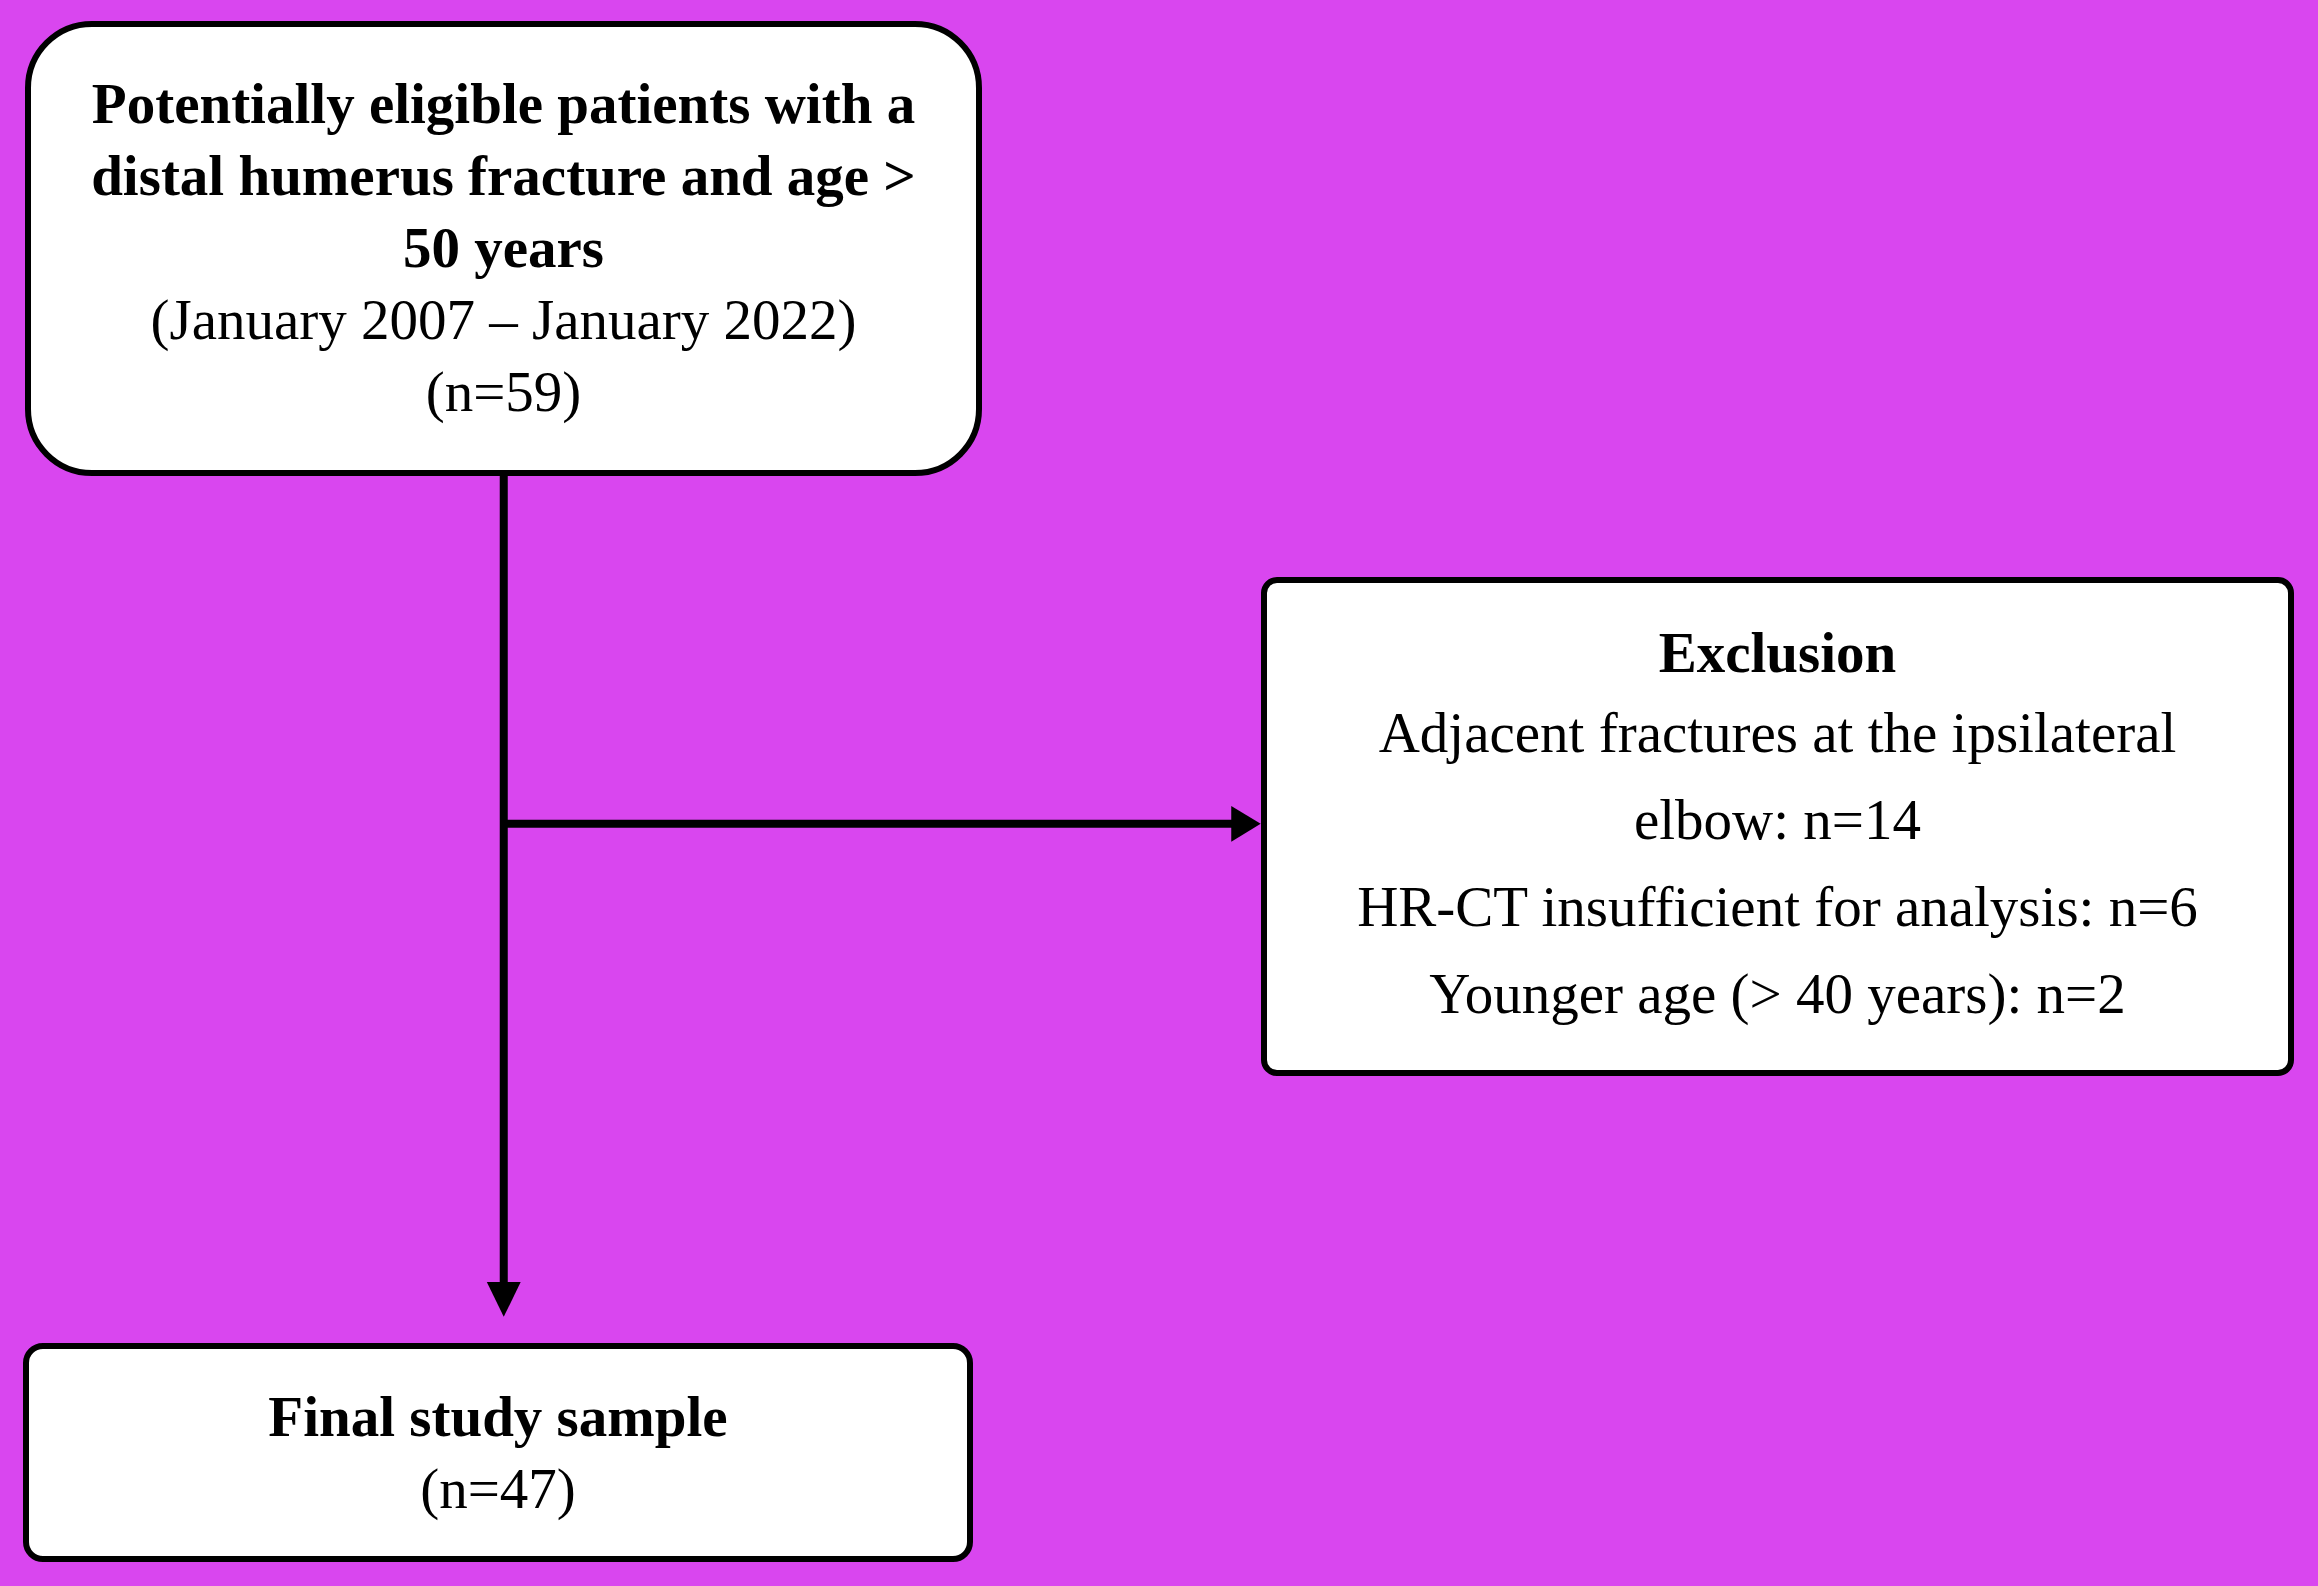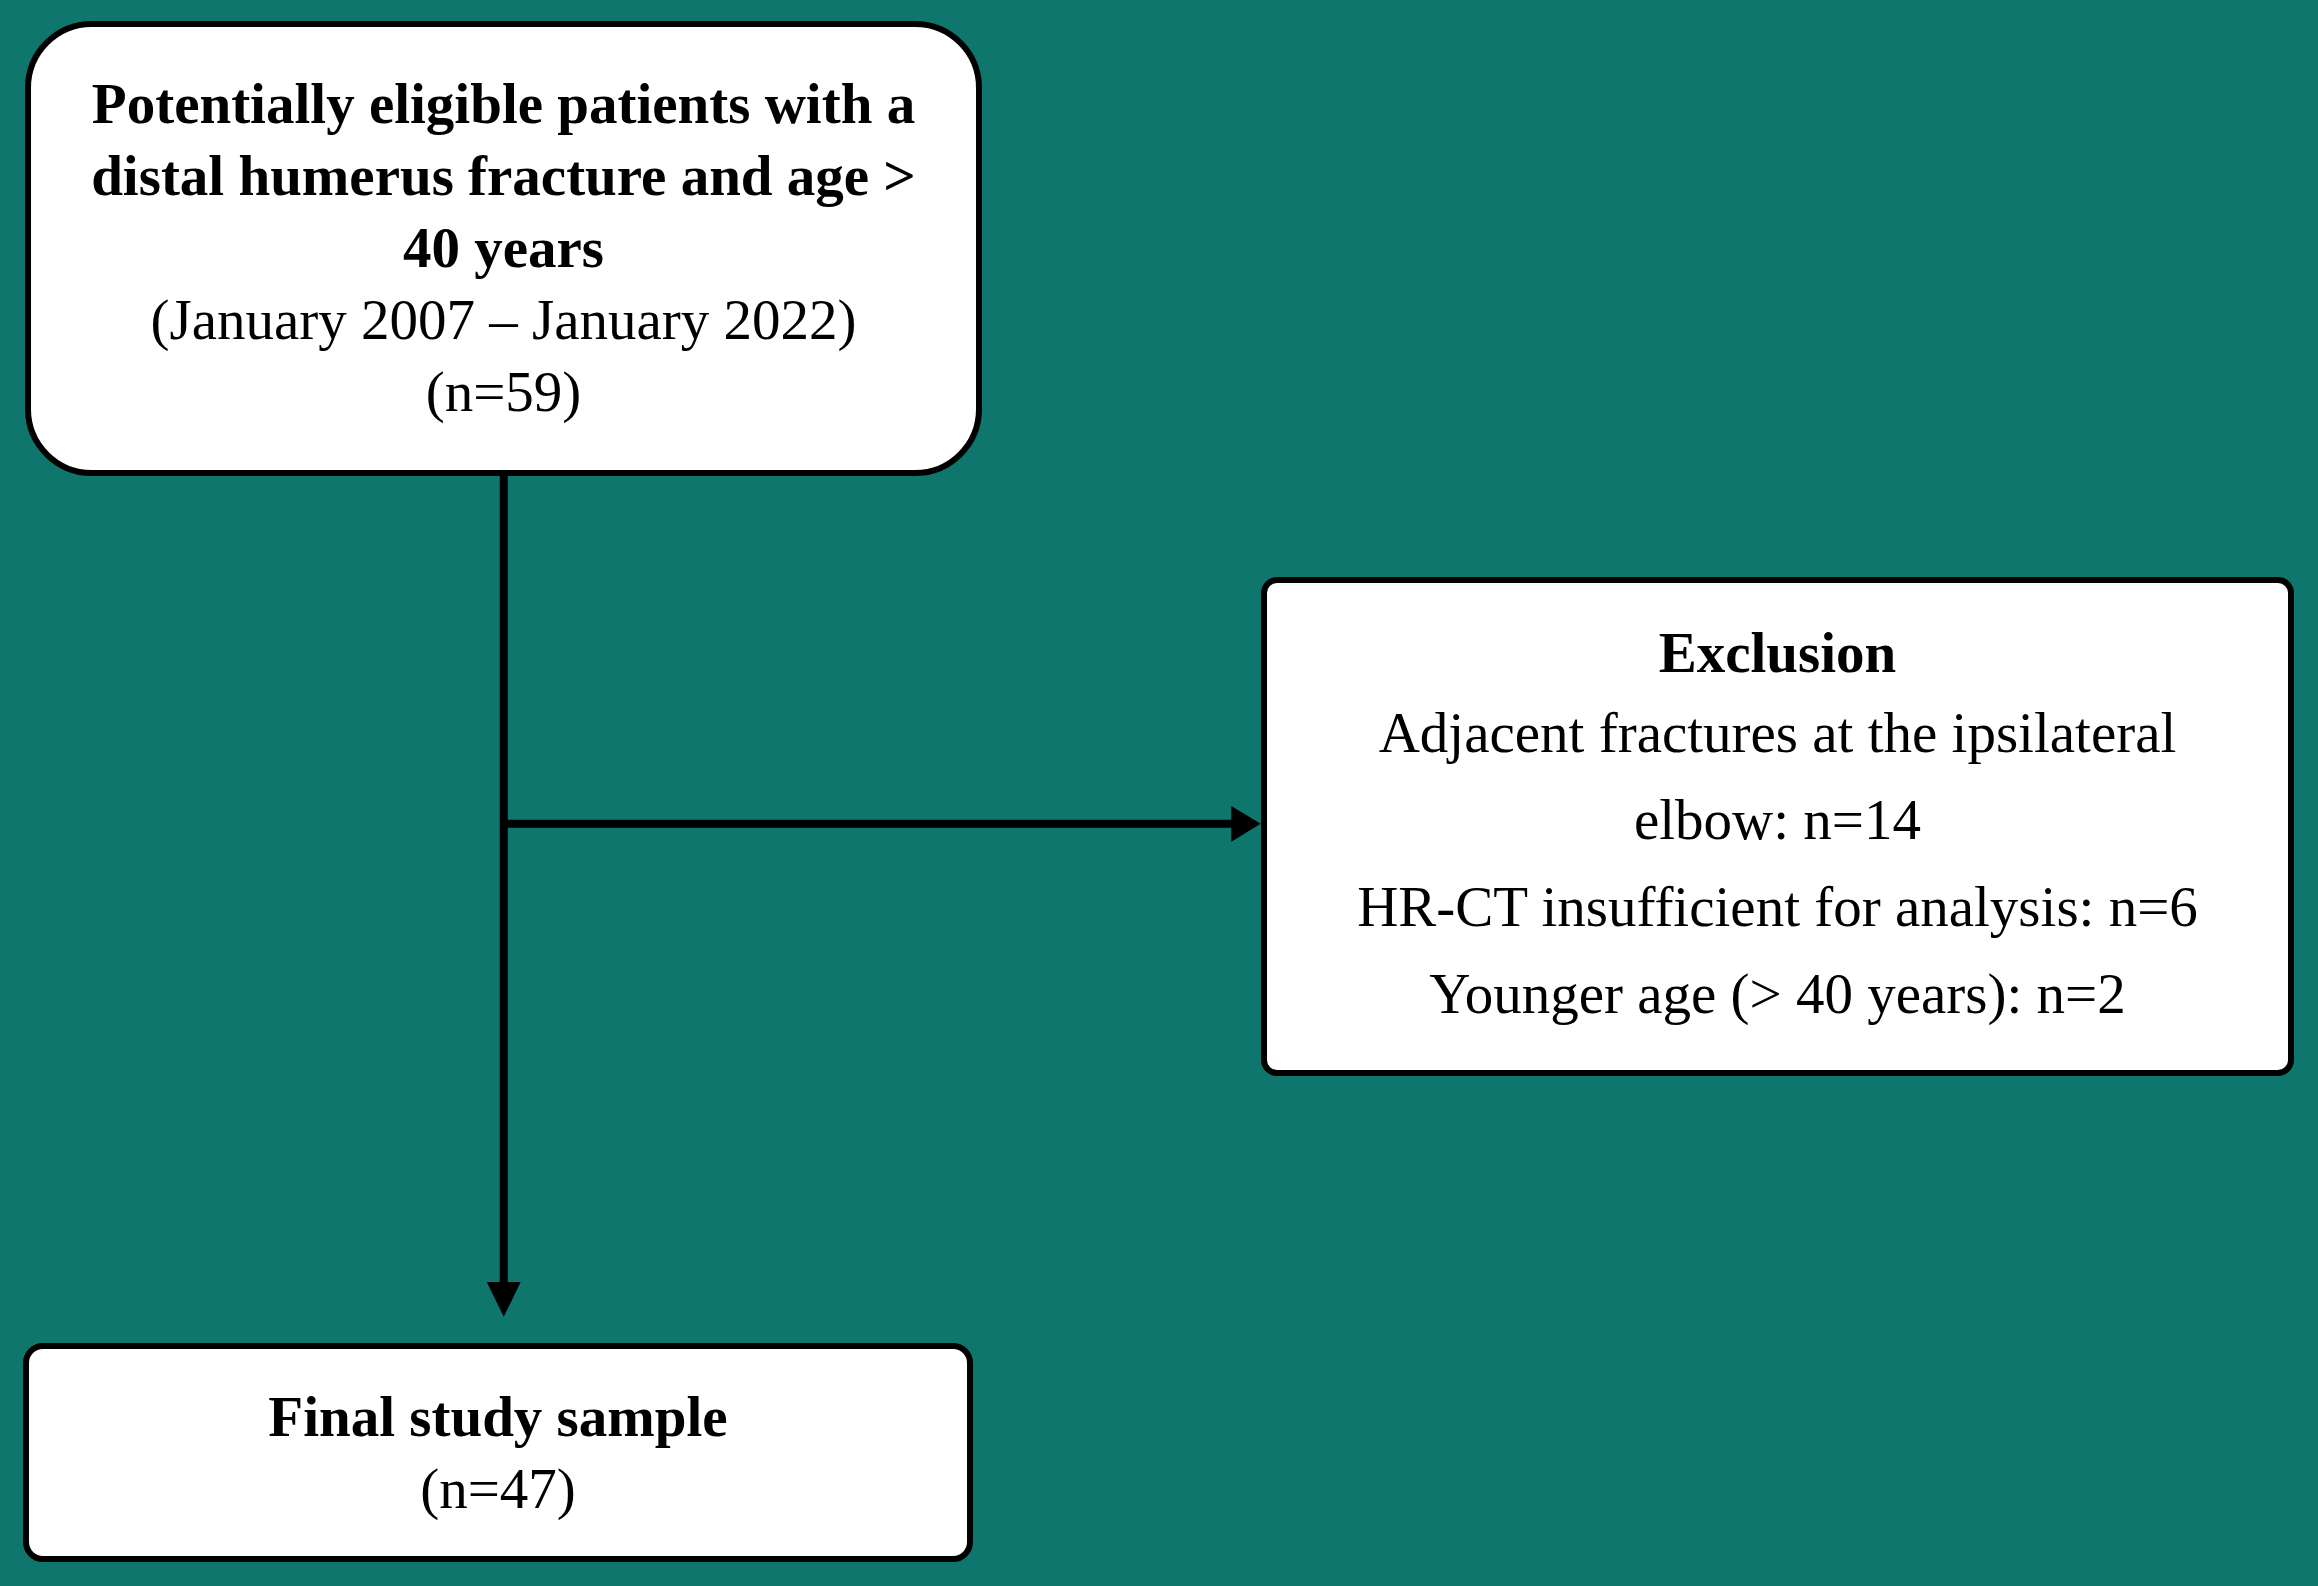--- a/index.html
+++ b/index.html
@@ -4,21 +4,21 @@
 <style>
   html, body {
     margin: 0;
     padding: 0;
     background: #ffffff;
   }
   #canvas {
     position: relative;
     width: 2319px;
     height: 1587px;
-    background: #0f766e;
+    background: #d946ef;
     font-family: "Liberation Serif", "DejaVu Serif", serif;
     color: #000000;
     overflow: hidden;
   }
   #connectors {
     position: absolute;
     left: 0;
     top: 0;
     width: 2319px;
     height: 1587px;
@@ -81,21 +81,21 @@
     <line x1="565" y1="530" x2="565" y2="1440" stroke="#000000" stroke-width="9"></line>
     <polygon points="546,1438 584,1438 565,1477" fill="#000000"></polygon>
 
     <line x1="565" y1="924" x2="1382" y2="924" stroke="#000000" stroke-width="9"></line>
     <polygon points="1381,904 1381,944 1414,924" fill="#000000"></polygon>
   </svg>
 
   <div class="node" id="node-eligible">
     <div class="line bold">Potentially eligible patients with a</div>
     <div class="line bold">distal humerus fracture and age &gt;</div>
-    <div class="line bold">40 years</div>
+    <div class="line bold">50 years</div>
     <div class="line">(January 2007 – January 2022)</div>
     <div class="line">(n=59)</div>
   </div>
 
   <div class="node" id="node-exclusion">
     <div class="content">
       <div class="line bold">Exclusion</div>
       <div class="wrapline">Adjacent fractures at the ipsilateral elbow: n=14</div>
       <div class="wrapline">HR-CT insufficient for analysis: n=6</div>
       <div class="wrapline">Younger age (&gt; 40 years): n=2</div>

